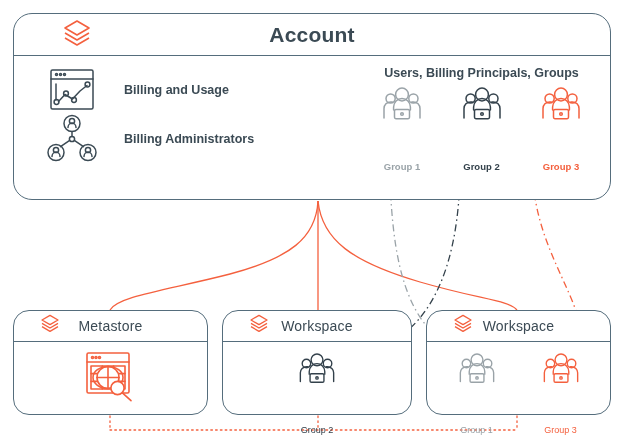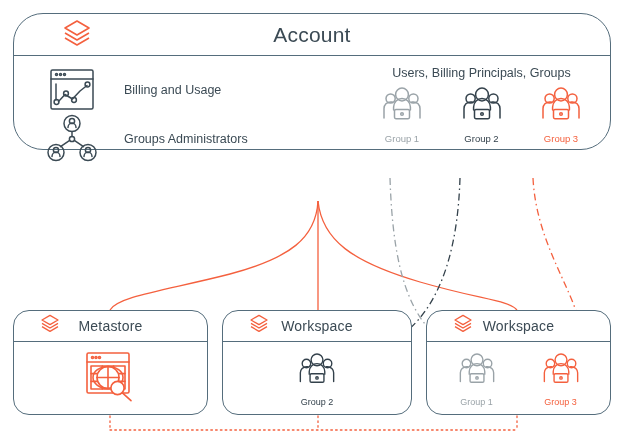--- a/index.html
+++ b/index.html
@@ -30,41 +30,41 @@
     position:absolute;
     display:flex;align-items:center;justify-content:center;
   }
   .card-title{
     color:#3b4a54;
     letter-spacing:.2px;
     white-space:nowrap;
   }
 
   
-  #account-card{left:13px;top:13px;width:598px;height:137px;border-radius:30px;}
+  #account-card{left:13px;top:13px;width:598px;height:187px;border-radius:19px;font-weight:bold;}
   #account-card .card-head{height:42px;}
   #account-card .brand{left:48px;top:4px;}
   #account-card .card-title{font-size:21px;}
   #account-body{position:relative;height:143px;}
 
   
   .feature{position:absolute;display:flex;align-items:center;text-align:right;}
   .feature .ficon{width:56px;height:52px;flex:0 0 56px;display:flex;align-items:center;justify-content:center;}
   .feature .flabel{font-size:12.5px;color:#3b4a54;white-space:nowrap;margin-left:24px;}
   #feature-billing{left:30px;top:8px;}
   #feature-admins{left:30px;top:57px;}
 
   
   #groups-panel{position:absolute;left:355px;top:10px;width:225px;}
   #groups-caption{
     font-size:12.5px;color:#3b4a54;white-space:nowrap;text-align:center;
     margin-bottom:6px;
   }
   #groups-row{display:flex;justify-content:space-between;align-items:flex-start;}
-  .group{width:66px;display:flex;flex-direction:column;align-items:center;}
+  .group{width:66px;display:flex;flex-direction:column;align-items:center;gap:28px;}
   .group .glabel{font-size:9.5px;margin-top:3px;white-space:nowrap;}
   .g-gray .glabel{color:#9aa3a8;}
   .g-dark .glabel{color:#33414b;text-align:right;}
   .g-red  .glabel{color:#f4603e;}
 
   
   .bcard{height:105px;}
   #metastore-card{left:13px;top:310px;width:195px;}
   #workspace1-card{left:222px;top:310px;width:190px;}
   #workspace2-card{left:426px;top:310px;width:185px;}
@@ -159,21 +159,21 @@
             <circle cx="11" cy="36" r="2.6"></circle>
             <circle cx="43" cy="38.5" r="8"></circle>
             <path d="M39 42.5 a4 4.4 0 0 1 8 0"></path>
             <circle cx="43" cy="36" r="2.6"></circle>
             <circle cx="27" cy="25" r="2.6"></circle>
             <path d="M27 17.5 V22.4"></path>
             <path d="M24.7 26.4 L15.5 32.6"></path>
             <path d="M29.3 26.4 L38.5 32.6"></path>
           </svg>
         </span>
-        <span class="flabel">Groups Administrators</span>
+        <span class="flabel">Billing Administrators</span>
       </div>
 
       <div id="groups-panel">
         <div id="groups-caption">Users, Billing Principals, Groups</div>
         <div id="groups-row">
 
           <div class="group g-gray">
             <span>
               <svg width="58" height="40" viewBox="0 0 58 40" fill="none" stroke="#9AA3A8" stroke-width="1.5" stroke-linecap="round" stroke-linejoin="round">
                 <path d="M13 12.5 a4.6 4.6 0 1 1 9.2 0 a4.6 4.6 0 0 1 -9.2 0"></path>

